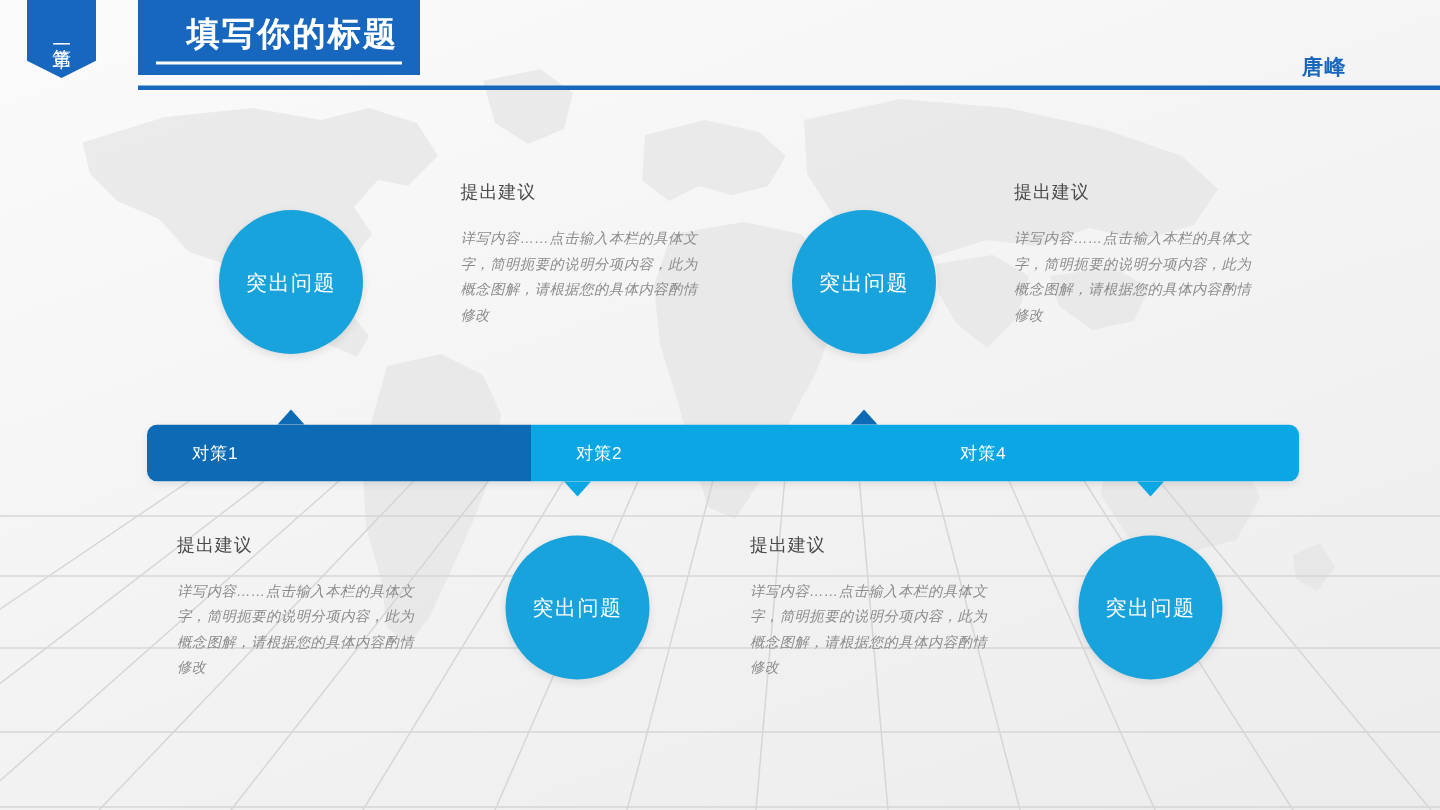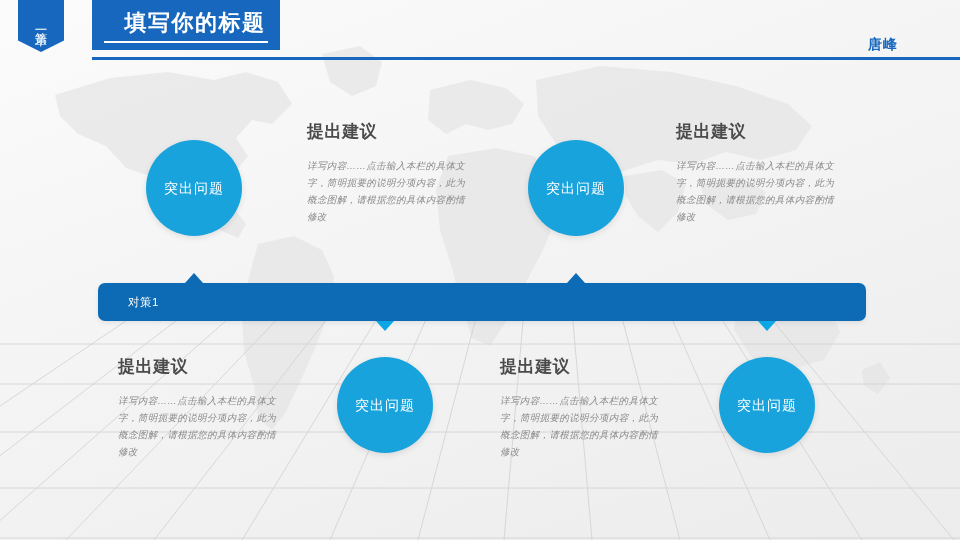--- a/index.html
+++ b/index.html
@@ -58,21 +58,21 @@
     display:flex;flex-direction:row;align-items:center;justify-content:center;
     color:#ffffff;font-size:14px;line-height:19px;letter-spacing:1px;
     box-shadow:0 2px 6px rgba(0,0,0,.10);
     z-index:3;
   }
   .circle .l1,.circle .l2{display:block;}
 
   
   .textblock{position:absolute;width:158px;z-index:3;}
   .tb-head{
-    color:#4b4b4b;font-size:17px;font-weight:bold;letter-spacing:.6px;margin-bottom:14px;
+    color:#4b4b4b;font-size:12px;font-weight:normal;letter-spacing:.6px;margin-bottom:14px;
   }
   .tb-body{
     color:#8b8b8b;font-size:9.5px;line-height:17px;letter-spacing:.2px;text-align:justify;font-style:italic;
   }
 
   
   .bar{
     position:absolute;left:98px;top:283px;width:768px;height:38px;
     border-radius:7px;overflow:hidden;display:flex;z-index:2;
     box-shadow:0 2px 5px rgba(0,0,0,.08);
@@ -186,20 +186,22 @@
   <div class="textblock" style="left:676px;top:120px;">
     <div class="tb-head">提出建议</div>
     <div class="tb-body">详写内容……点击输入本栏的具体文字，简明扼要的说明分项内容，此为概念图解，请根据您的具体内容酌情修改</div>
   </div>
 
   <div class="notch up" style="left:185px;top:273px;"></div>
   <div class="notch up" style="left:567px;top:273px;"></div>
 
   <div class="bar">
     <div class="seg dark">对策1</div>
+    <div class="seg light">对策2</div>
+    <div class="seg light">对策4</div>
   </div>
 
   <div class="notch down" style="left:376px;top:321px;"></div>
   <div class="notch down" style="left:758px;top:321px;"></div>
 
   <div class="textblock" style="left:118px;top:355px;">
     <div class="tb-head">提出建议</div>
     <div class="tb-body">详写内容……点击输入本栏的具体文字，简明扼要的说明分项内容，此为概念图解，请根据您的具体内容酌情修改</div>
   </div>
 

